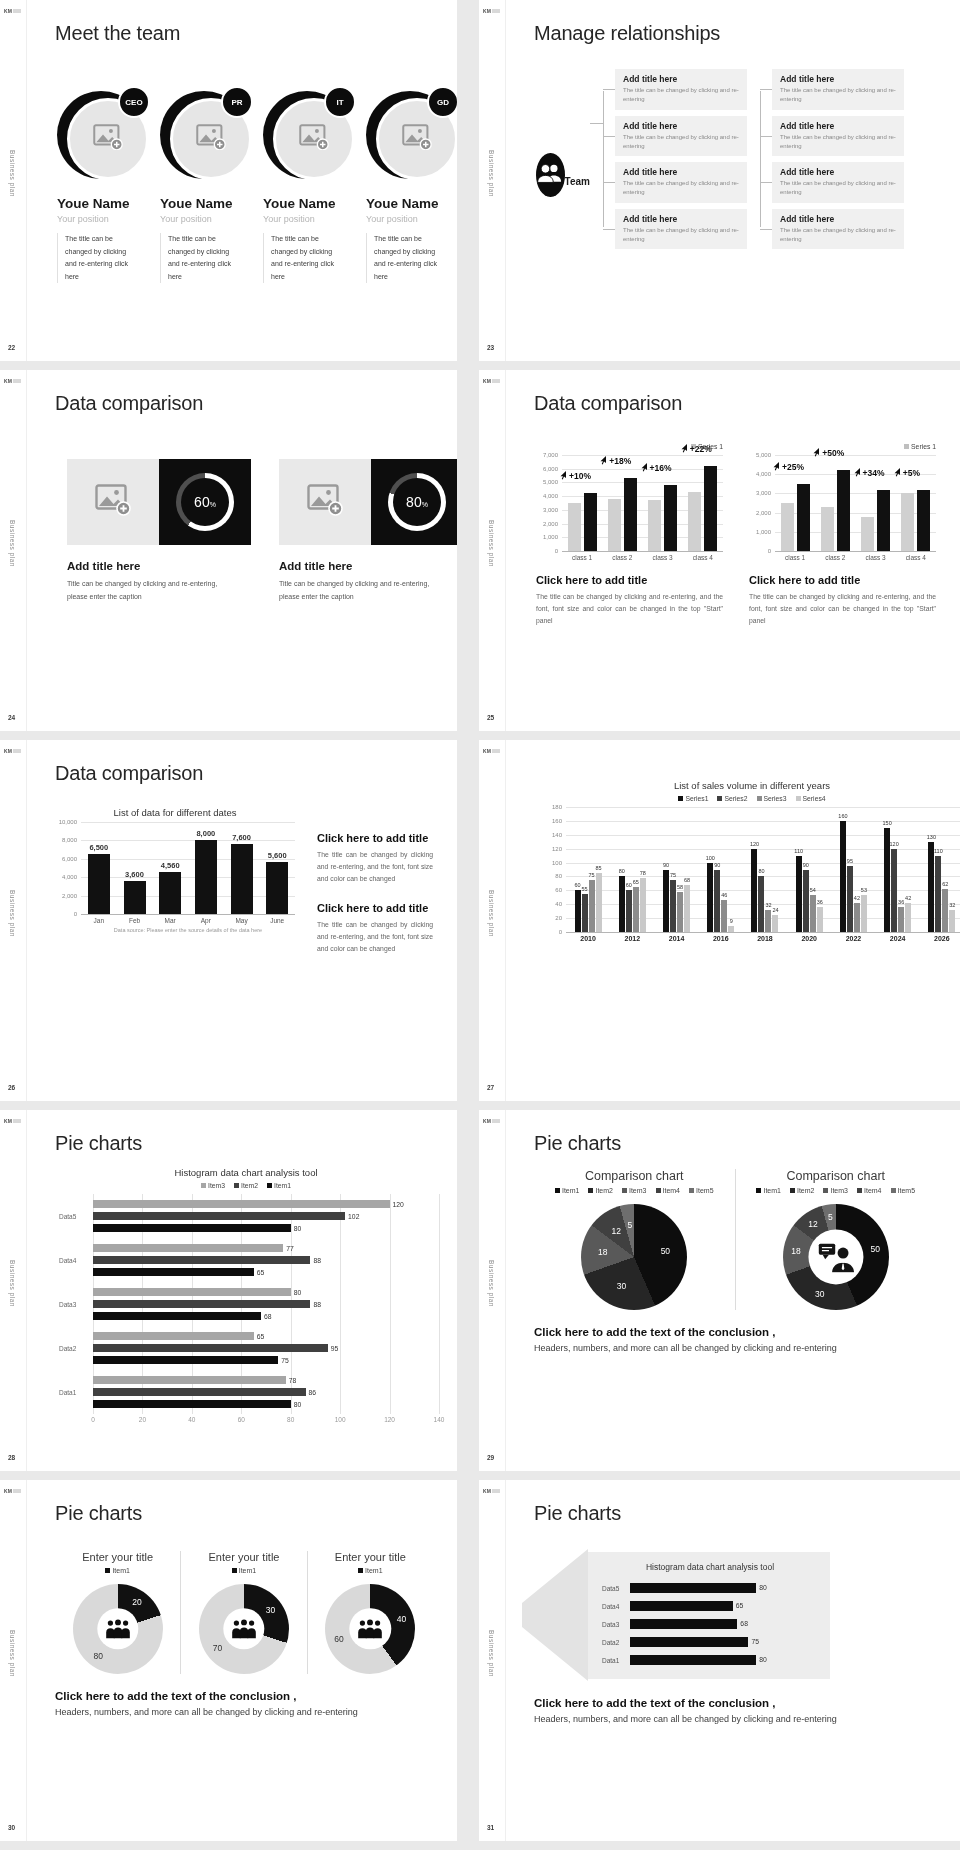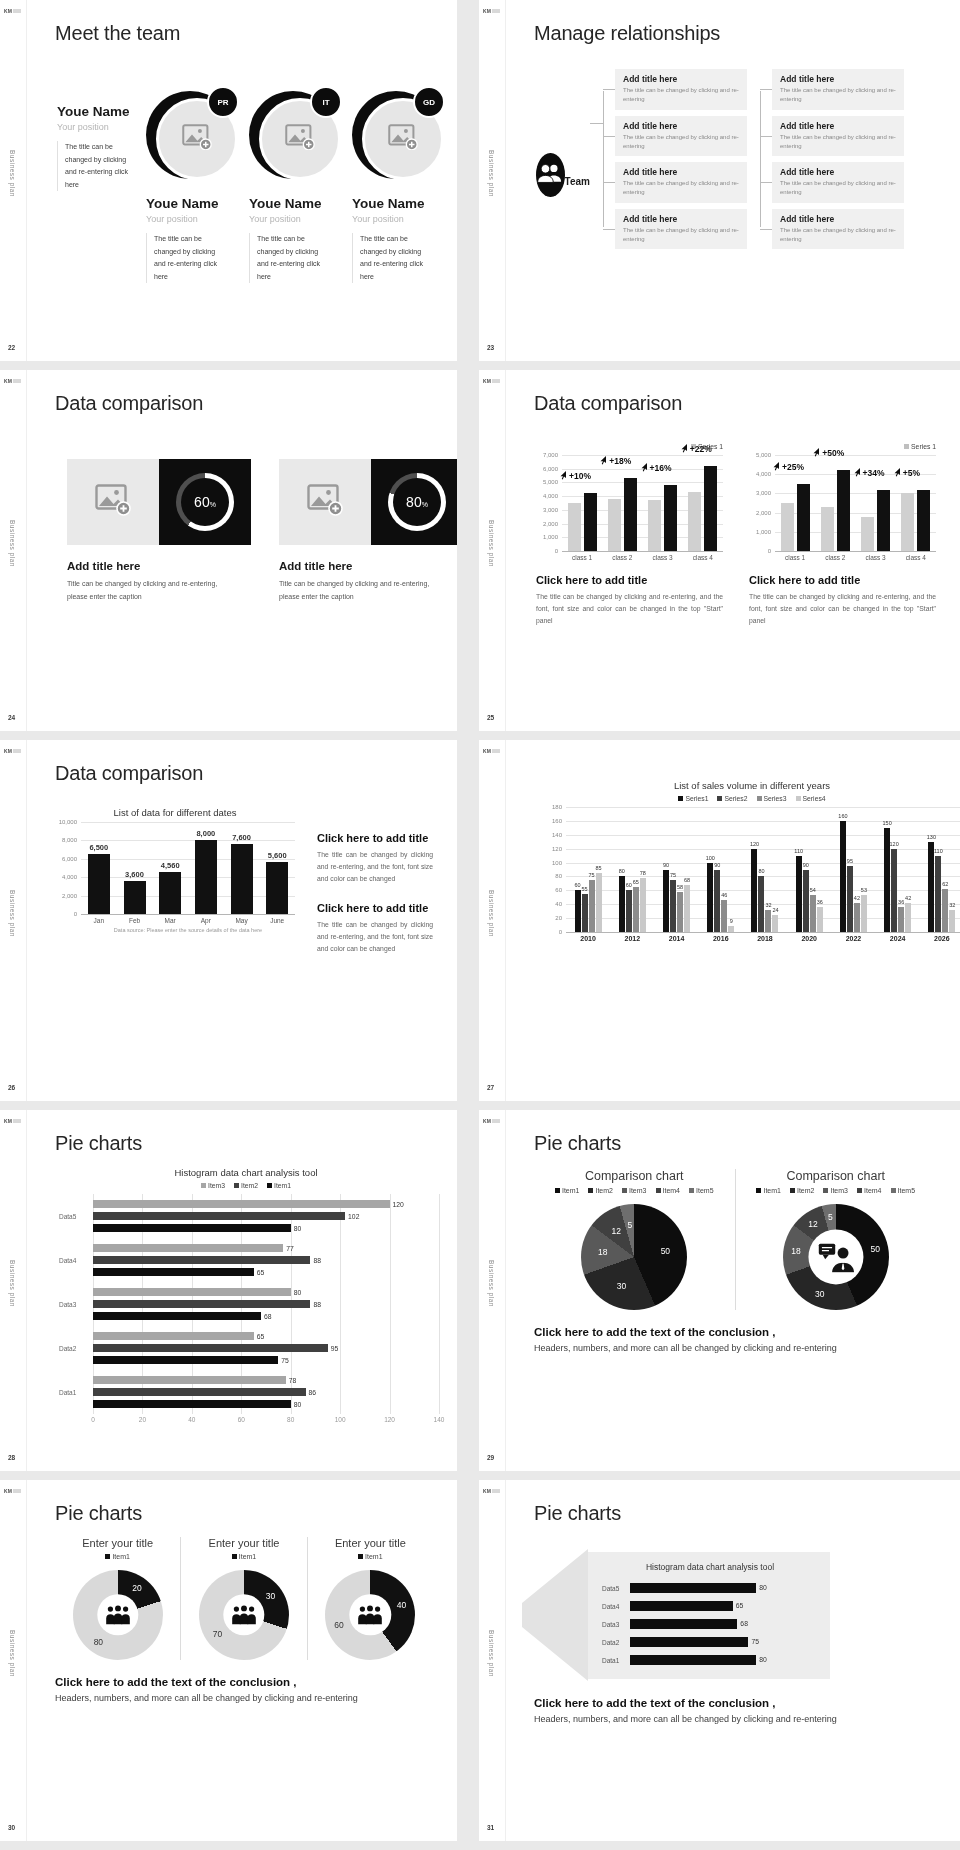--- a/index.html
+++ b/index.html
@@ -108,21 +108,21 @@
   .pieblock .ctitle{font-size:12.5px;color:#3a3a3a;}
   .pieblock .clegend{font-size:7px;}
   .piewrap{position:relative;margin:10px auto 0;}
   .pie{position:absolute;inset:0;border-radius:50%;}
   .hole{position:absolute;border-radius:50%;background:#fff;left:50%;top:50%;transform:translate(-50%,-50%);}
   .plabel{position:absolute;font-size:8.5px;transform:translate(-50%,-50%);font-weight:500;}
   .picon{position:absolute;left:50%;top:50%;transform:translate(-50%,-50%);display:flex;}
   .concl{margin-top:16px;}
   .concl-b{font-size:11.5px;font-weight:bold;color:#111;}
   .concl-s{margin-top:5px;font-size:9px;color:#3c3c3c;}
-  .pies3{display:flex;margin-top:12px;justify-content:flex-end;}
+  .pies3{display:flex;margin-top:26px;}
   .pies3 .ctitle{font-size:11px;color:#3a3a3a;}
   
   .s31row{display:flex;align-items:center;margin-top:24px;}
   .s31donut{width:130px;height:130px;position:relative;z-index:2;flex:none;}
   .funnel{width:66px;height:132px;background:#e3e3e3;clip-path:polygon(0 41%,100% 0,100% 100%,0 59%);margin-left:-12px;flex:none;}
   .s31panel{width:216px;background:#ededed;padding:10px 12px 10px 14px;flex:none;}
   .s31panel .ctitle{font-size:8.5px;margin-bottom:7px;}
   .s31panel .hwrap{margin-left:28px;}
   .s31panel .hcat{left:-28px;width:26px;color:#555;}
   .s31panel .hgroup{padding:4px 0;}
@@ -135,20 +135,33 @@
   <section class="slide">
     <aside class="side">
       <span class="logo">KM</span>
       <span class="vtext">Business plan</span>
       <span class="pagenum">22</span>
     </aside>
     <div class="content">
       <h2 class="stitle">Meet the team</h2>
       <div class="members">
         <div class="member">
+          <div class="avatar">
+            <div class="av-black"></div>
+            <div class="av-gray">
+                <span><svg viewBox="0 0 36 32" width="34">
+                    <rect x="1.5" y="1.5" width="29" height="23" rx="2" fill="none" stroke="#9a9a9a" stroke-width="2.4"></rect>
+                    <circle cx="21.5" cy="8.5" r="2.4" fill="#9a9a9a"></circle>
+                    <path d="M4 22 L12 12.5 L18.5 20 L23 15.5 L29 22 Z" fill="#9a9a9a"></path>
+                    <circle cx="28.5" cy="24.5" r="6.5" fill="#8f8f8f" stroke="#fff" stroke-width="1.6"></circle>
+                    <path d="M28.5 21.2v6.6M25.2 24.5h6.6" stroke="#fff" stroke-width="1.8" fill="none"></path>
+                  </svg></span>
+              </div>
+            <div class="badge">CEO</div>
+          </div>
           <div class="mname">Youe Name</div>
           <div class="mpos">Your position</div>
           <div class="mdesc">The title can be changed by clicking and re-entering click here</div>
         </div>
         <div class="member">
           <div class="avatar">
             <div class="av-black"></div>
             <div class="av-gray">
                 <span><svg viewBox="0 0 36 32" width="34">
                     <rect x="1.5" y="1.5" width="29" height="23" rx="2" fill="none" stroke="#9a9a9a" stroke-width="2.4"></rect>

